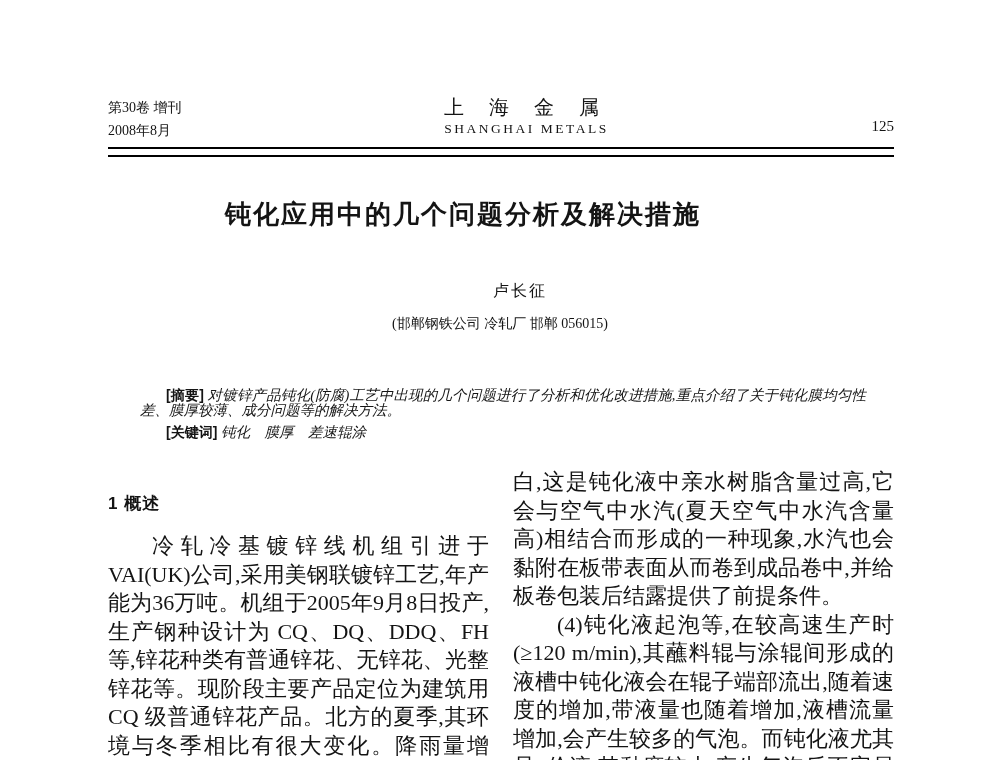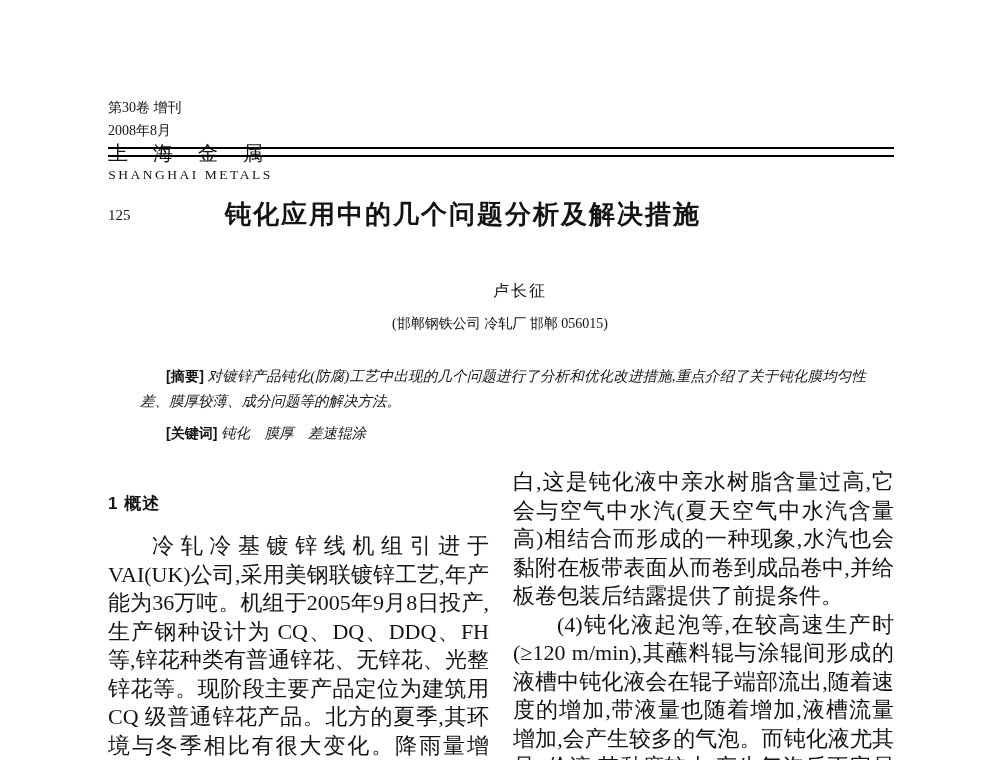--- a/index.html
+++ b/index.html
@@ -7,21 +7,21 @@
     position:relative;
     width:1000px;height:760px;
     background:#ffffff;
     overflow:hidden;
     font-family:"Liberation Serif","DejaVu Serif",serif;
     color:#141414;
   }
   
   .hdr{
     position:absolute;top:96px;left:108px;width:786px;
-    display:flex;align-items:flex-start;justify-content:space-between;flex-direction:column;
+    display:flex;align-items:flex-start;justify-content:space-between;
   }
   .hdr-left{font-size:14px;line-height:23px;white-space:nowrap;}
   .hdr-center{text-align:center;flex:1;}
   .journal-cn{font-size:20px;font-weight:normal;letter-spacing:10px;line-height:22px;}
   .journal-en{font-size:13.5px;letter-spacing:2.5px;line-height:21px;}
   .hdr-right{font-size:15px;padding-top:22px;white-space:nowrap;}
   .rules{
     position:absolute;top:147px;left:108px;width:786px;height:6px;
     border-top:2px solid #000;border-bottom:2px solid #000;
   }
@@ -35,22 +35,22 @@
   .author{
     position:absolute;top:281px;left:0;width:1000px;
     text-align:center;font-size:16px;letter-spacing:2px;padding-left:20px;
   }
   .affiliation{
     position:absolute;top:315px;left:0;width:1000px;
     text-align:center;font-size:14px;
   }
   
   .abstract{
-    position:absolute;top:364px;left:140px;width:726px;
-    font-size:14.5px;line-height:25px;text-align:justify;
+    position:absolute;top:388px;left:140px;width:726px;
+    font-size:14.5px;line-height:15px;text-align:justify;
   }
   .abstract .para{text-indent:26px;font-style:italic;}
   .abstract .lbl{font-weight:bold;font-style:normal;
     font-family:"Liberation Sans","DejaVu Sans",sans-serif;font-size:14px;}
   .keywords{margin-top:7px;text-indent:26px;font-style:italic;}
   
   .columns{
     position:absolute;top:468px;left:108px;width:786px;height:292px;
     display:flex;overflow:hidden;
   }

